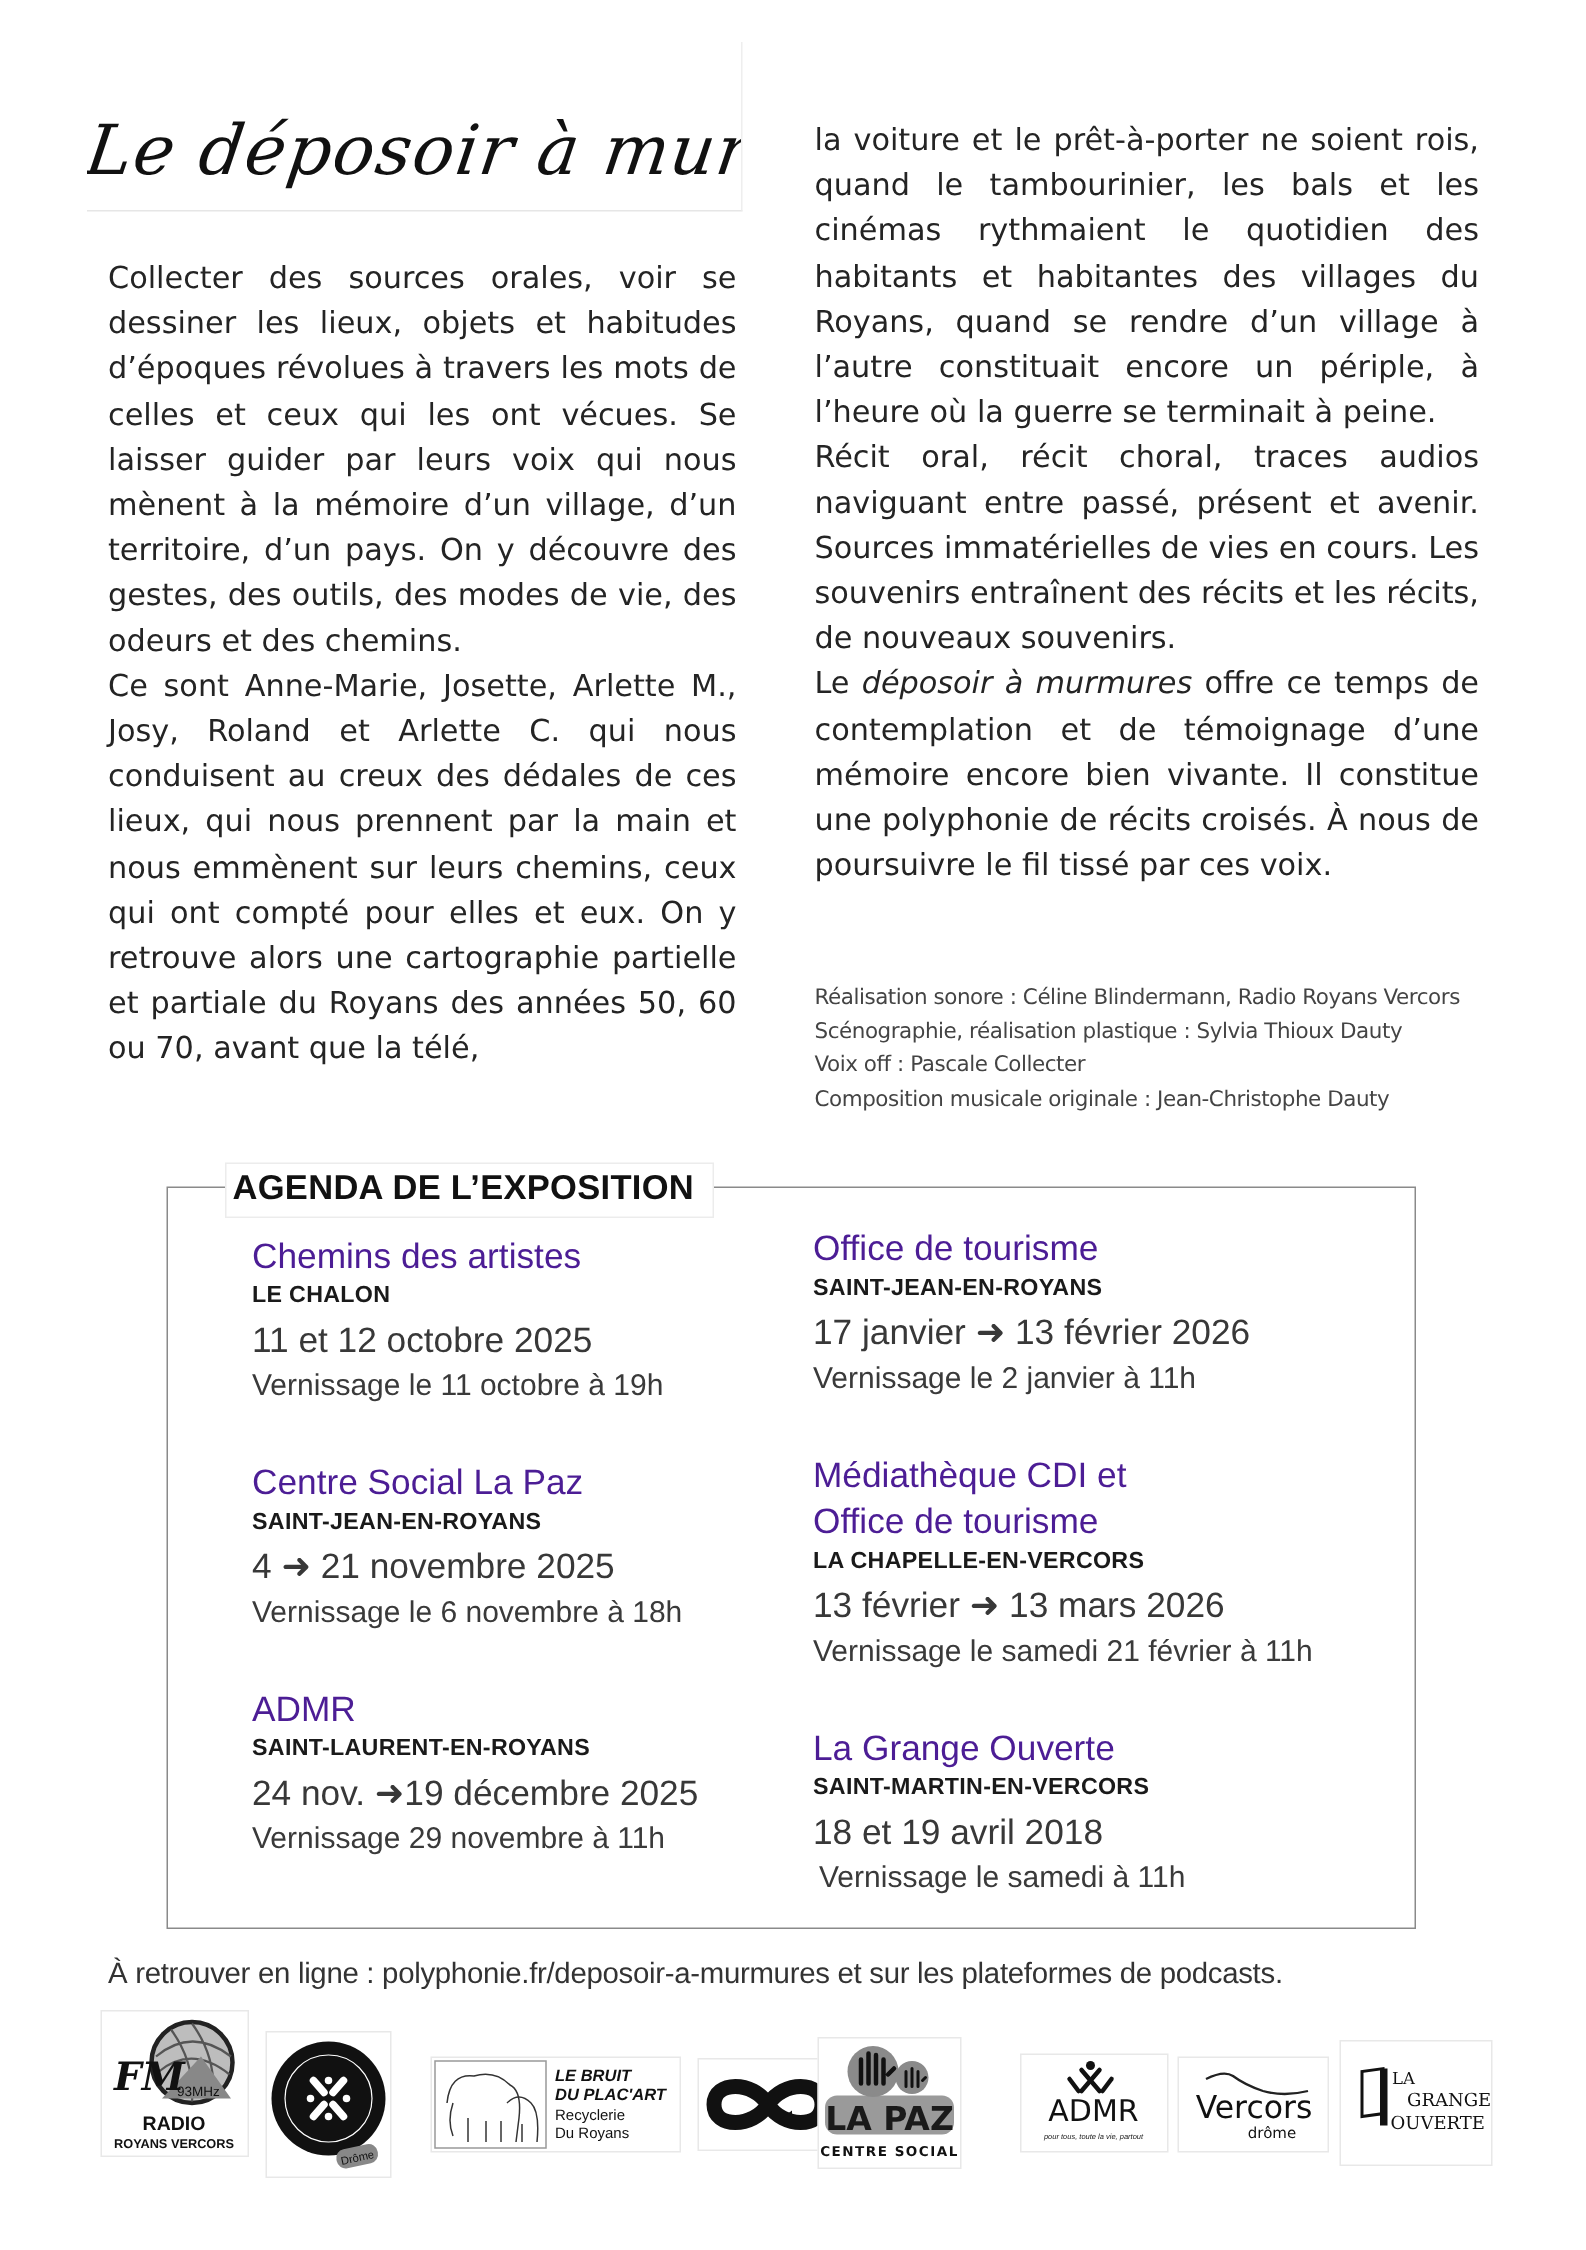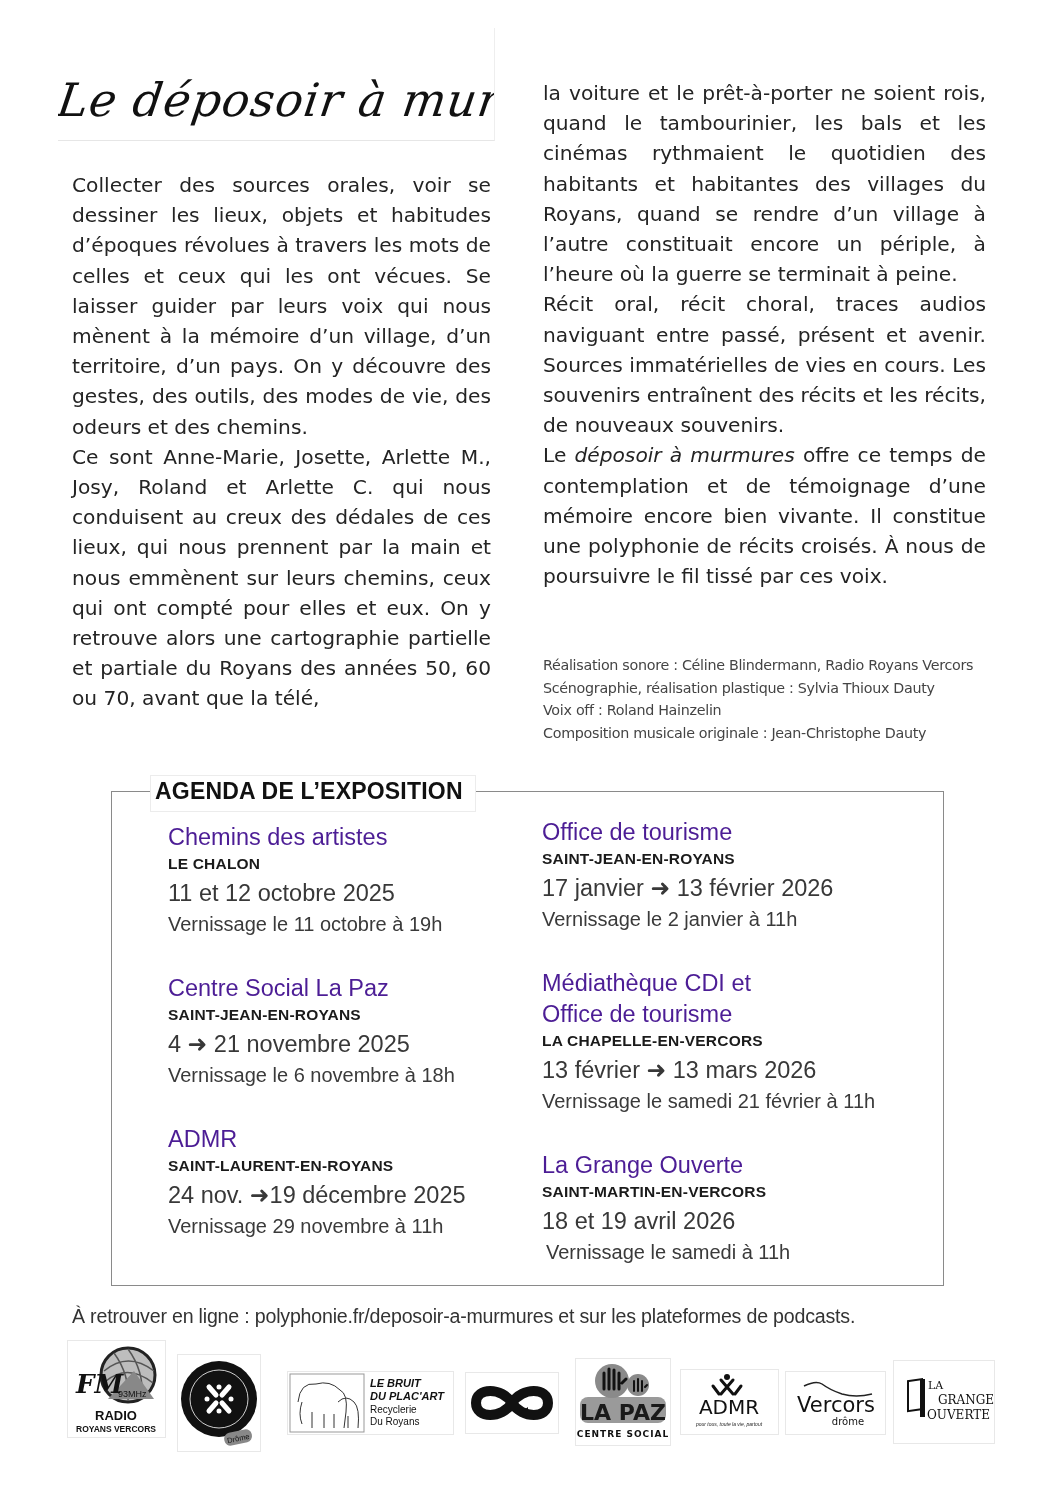--- a/index.html
+++ b/index.html
@@ -47,21 +47,21 @@
 
 <div class="col col-right">
   <p>la voiture et le prêt-à-porter ne soient rois, quand le tambourinier, les bals et les cinémas rythmaient le quotidien des habitants et habitantes des villages du Royans, quand se rendre d’un village à l’autre constituait encore un périple, à l’heure où la guerre se terminait à peine.</p>
   <p>Récit oral, récit choral, traces audios naviguant entre passé, présent et avenir. Sources immatérielles de vies en cours. Les souvenirs entraînent des récits et les récits, de nouveaux souvenirs.</p>
   <p><span>Le </span><em>déposoir à murmures</em><span> offre ce temps de contemplation et de témoignage d’une mémoire encore bien vivante. Il constitue une polyphonie de récits croisés. À nous de poursuivre le fil tissé par ces voix.</span></p>
 </div>
 
 <div class="credits">
   <div>Réalisation sonore : Céline Blindermann, Radio Royans Vercors</div>
   <div>Scénographie, réalisation plastique : Sylvia Thioux Dauty</div>
-  <div>Voix off : Roland Hainzelin</div>
+  <div>Voix off : Pascale Collecter</div>
   <div>Composition musicale originale : Jean-Christophe Dauty</div>
 </div>
 
 <div class="agenda-box"></div>
 <div class="agenda-title">AGENDA DE L’EXPOSITION</div>
 
 <div class="event" style="left:168px; top:822px;">
   <div class="venue">Chemins des artistes</div>
   <div class="town">LE CHALON</div>
   <div class="dates">11 et 12 octobre 2025</div>
@@ -93,21 +93,21 @@
   <div class="venue">Médiathèque CDI et</div>
   <div class="venue">Office de tourisme</div>
   <div class="town">LA CHAPELLE-EN-VERCORS</div>
   <div class="dates">13 février ➜ 13 mars 2026</div>
   <div class="vern">Vernissage le samedi 21 février à 11h</div>
 </div>
 
 <div class="event" style="left:542px; top:1150px;">
   <div class="venue">La Grange Ouverte</div>
   <div class="town">SAINT-MARTIN-EN-VERCORS</div>
-  <div class="dates">18 et 19 avril 2026</div>
+  <div class="dates">18 et 19 avril 2018</div>
   <div class="vern" style="padding-left:4px;">Vernissage le samedi à 11h</div>
 </div>
 
 <div class="online">
   <span>À retrouver en ligne : </span><span>polyphonie.fr/deposoir-a-murmures</span><span>  et sur les plateformes de podcasts.</span>
 </div>
 
 <div class="logo" style="left:67px; top:1340px; width:97px; height:96px;">
   <svg width="97" height="96" viewBox="0 0 97 96">
     <circle cx="60" cy="34" r="27" fill="#bdbdbd" stroke="#222" stroke-width="3"></circle>
@@ -153,21 +153,21 @@
   </svg>
 </div>
 
 <div class="logo" style="left:465px; top:1372px; width:92px; height:60px;">
   <svg width="92" height="60" viewBox="0 0 92 60">
     <path d="M46 30 C36 14 10 14 10 30 C10 46 36 46 46 30 C56 14 82 14 82 30 C82 46 56 46 46 30 Z" fill="none" stroke="#111" stroke-width="10"></path>
     <polygon points="54,40 62,34 62,46" fill="#111"></polygon>
   </svg>
 </div>
 
-<div class="logo" style="left:575px; top:1358px; width:94px; height:86px;">
+<div class="logo" style="left:545px; top:1358px; width:94px; height:86px;">
   <svg width="94" height="86" viewBox="0 0 94 86">
     <rect x="4" y="38" width="86" height="26" rx="8" fill="#9a9a9a"></rect>
     <circle cx="36" cy="22" r="17" fill="#8a8a8a"></circle>
     <circle cx="62" cy="26" r="11" fill="#8a8a8a"></circle>
     <path d="M28 30 L28 14 M33 30 L33 10 M38 30 L38 11 M43 30 L43 14 M46 24 L50 20" stroke="#111" stroke-width="3" stroke-linecap="round"></path>
     <path d="M58 32 L58 22 M62 32 L62 20 M66 32 L66 22 M69 28 L71 26" stroke="#111" stroke-width="2" stroke-linecap="round"></path>
     <text x="47" y="61" text-anchor="middle" font-family="'DejaVu Sans', sans-serif" font-weight="bold" font-size="22" fill="#1a1a1a">LA PAZ</text>
     <text x="47" y="78" text-anchor="middle" font-family="'DejaVu Sans', sans-serif" font-weight="bold" font-size="9" fill="#111" letter-spacing="1">CENTRE SOCIAL</text>
   </svg>
 </div>

